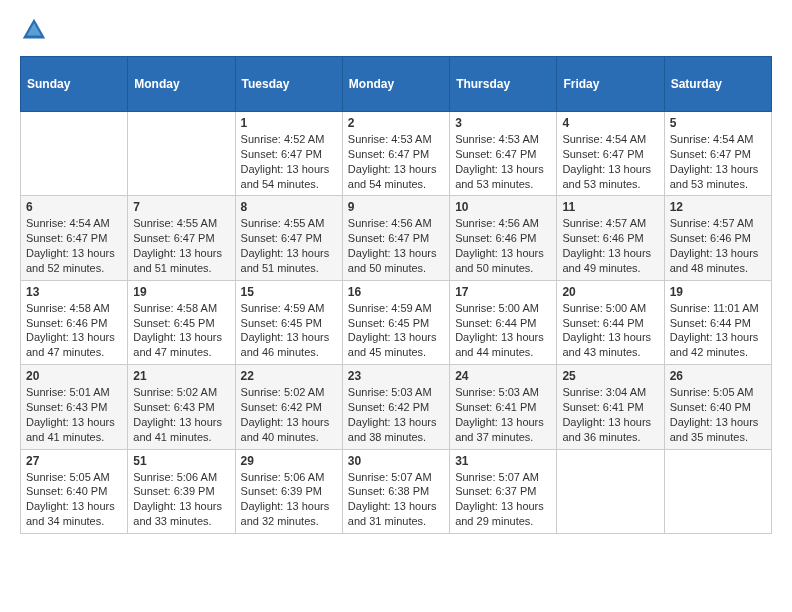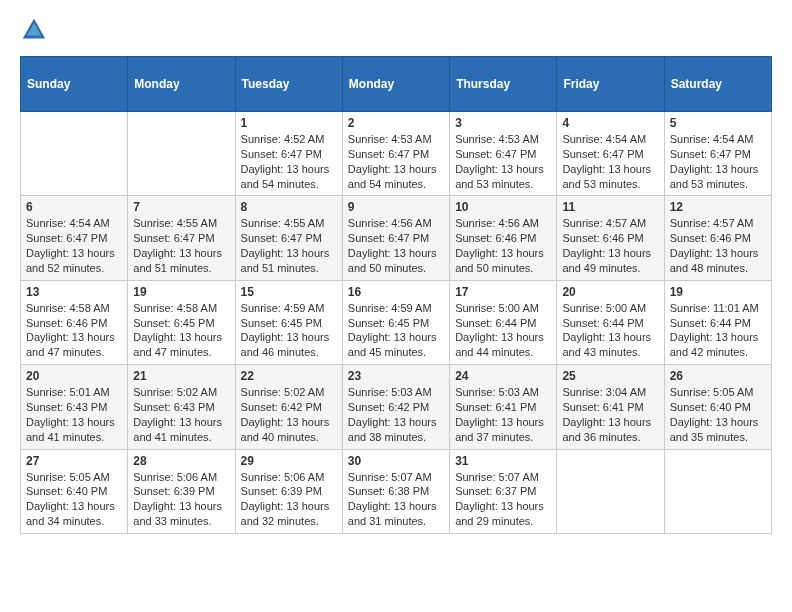--- a/index.html
+++ b/index.html
@@ -310,21 +310,21 @@
           </td>
         </tr>
         <tr>
           <td>
             <span class="day-number">27</span>
             <div class="day-info">Sunrise: 5:05 AM
 Sunset: 6:40 PM
 Daylight: 13 hours and 34 minutes.</div>
           </td>
           <td>
-            <span class="day-number">28</span>
+            <span class="day-number">51</span>
             <div class="day-info">Sunrise: 5:06 AM
 Sunset: 6:39 PM
 Daylight: 13 hours and 33 minutes.</div>
           </td>
           <td>
             <span class="day-number">29</span>
             <div class="day-info">Sunrise: 5:06 AM
 Sunset: 6:39 PM
 Daylight: 13 hours and 32 minutes.</div>
           </td>

